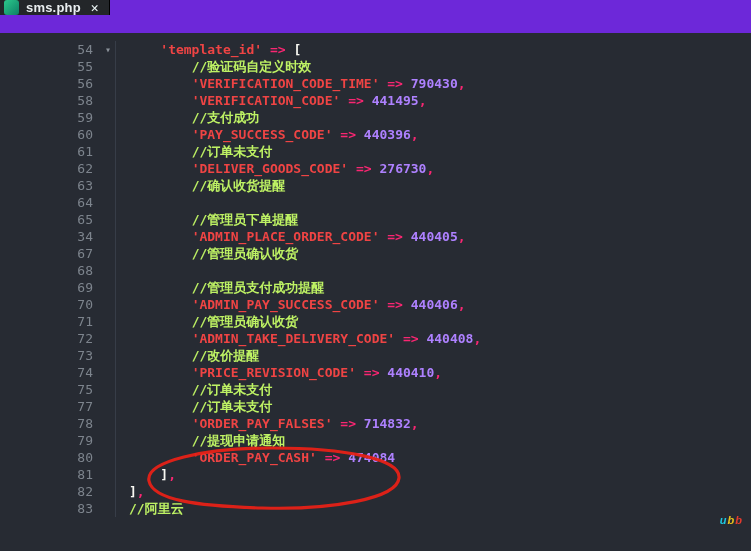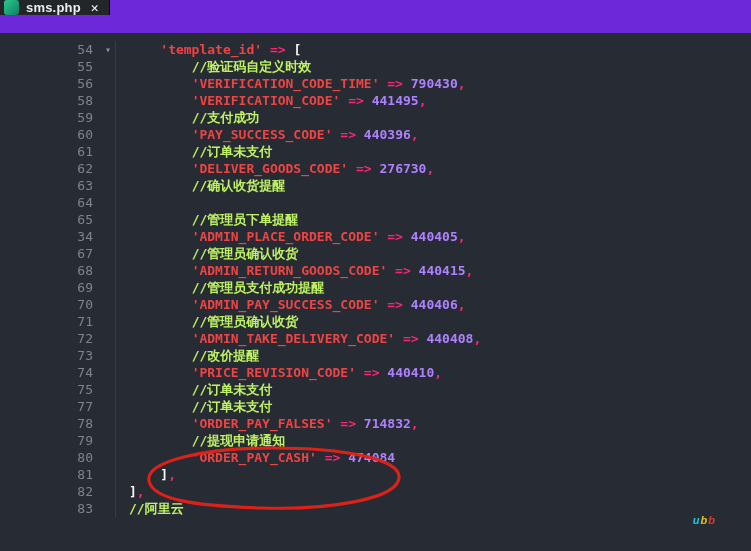--- a/index.html
+++ b/index.html
@@ -22,21 +22,21 @@
           box-sizing:border-box;color:#7d848d;font-weight:400;border-right:1px solid #373d48;}
   .fold{position:absolute;right:4px;top:0;color:#8a9199;font-size:10px;}
   .content{white-space:pre;padding-left:13px;color:#f8f8f2;}
   .tk-str{color:#ef4444}
   .tk-op{color:#f92672}
   .tk-num{color:#ae81ff}
   .tk-pun{color:#f8f8f2}
   .tk-com{color:#bef264}
   
   .annotation{position:absolute;left:0;top:0;pointer-events:none;}
-  .watermark{position:absolute;right:35px;bottom:25px;font-size:11px;font-style:italic;
+  .watermark{position:absolute;right:8px;bottom:25px;font-size:11px;font-style:italic;
              font-weight:700;font-family:"Liberation Sans",sans-serif;letter-spacing:1px;}
 </style>
 </head>
 <body>
 
 <div class="window">
 
   <div class="tabbar">
     <div class="tab-left">
       <span class="logo"></span>
@@ -92,21 +92,20 @@
       <div class="line">
         <span class="gutter">34</span>
         <span class="content">        <span class="tk-str">'ADMIN_PLACE_ORDER_CODE'</span><span class="tk-op"> =&gt; </span><span class="tk-num">440405</span><span class="tk-op">,</span></span>
       </div>
       <div class="line">
         <span class="gutter">67</span>
         <span class="content">        <span class="tk-com">//管理员确认收货</span></span>
       </div>
       <div class="line">
         <span class="gutter">68</span>
-        <span class="content">        <span class="tk-str">'ADMIN_RETURN_GOODS_CODE'</span><span class="tk-op"> =&gt; </span><span class="tk-num">440415</span><span class="tk-op">,</span></span>
       </div>
       <div class="line">
         <span class="gutter">69</span>
         <span class="content">        <span class="tk-com">//管理员支付成功提醒</span></span>
       </div>
       <div class="line">
         <span class="gutter">70</span>
         <span class="content">        <span class="tk-str">'ADMIN_PAY_SUCCESS_CODE'</span><span class="tk-op"> =&gt; </span><span class="tk-num">440406</span><span class="tk-op">,</span></span>
       </div>
       <div class="line">

